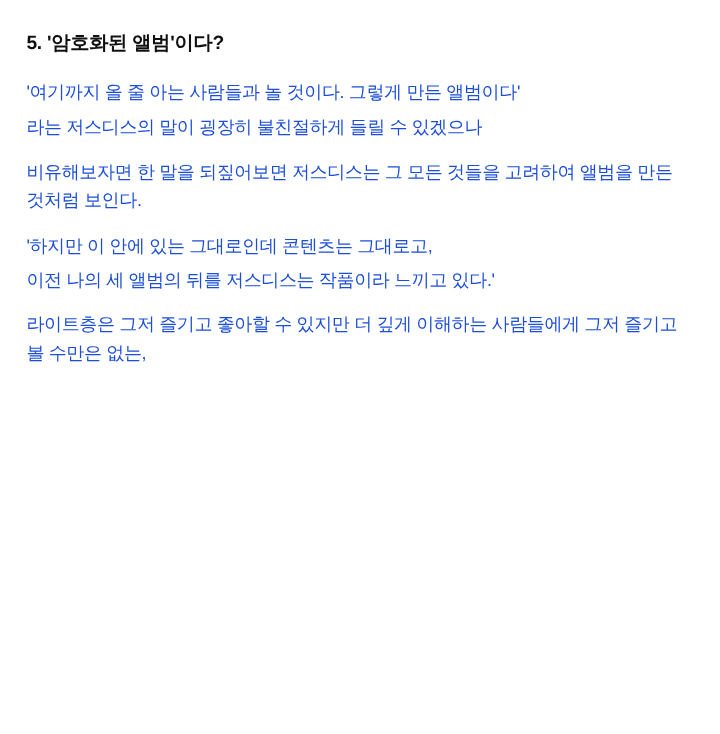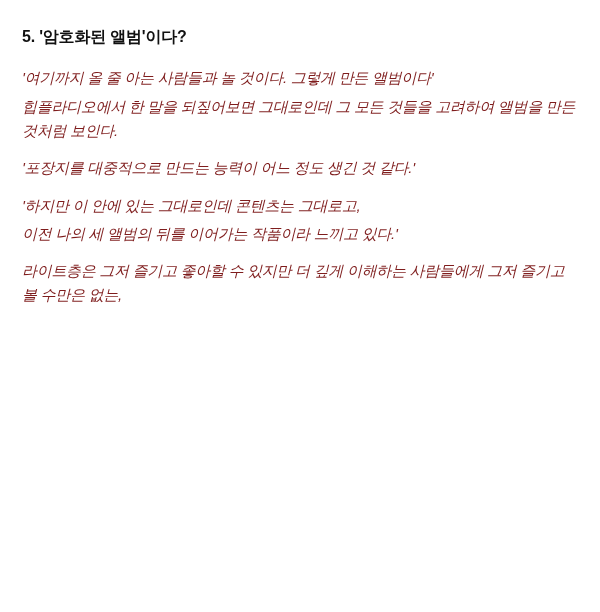--- a/index.html
+++ b/index.html
@@ -25,39 +25,38 @@
     font-size: 16px;
     font-weight: bold;
     line-height: 1.4;
     color: #111111;
     margin: 0 0 18px 0;
     letter-spacing: -0.2px;
   }
   .para {
     font-size: 15px;
     line-height: 1.62;
-    color: #7f1d1d;
+    color: #1d4ed8;
     margin: 0 0 13px 0;
     letter-spacing: -0.3px;
     word-break: keep-all;
-    font-style: italic;
   }
   .para.tight {
     margin-bottom: 4px;
   }
   .para:last-child {
     margin-bottom: 0;
   }
 </style>
 </head>
 <body>
 
 <div class="page">
   <h1 class="doc-heading">5. '암호화된 앨범'이다?</h1>
   <div class="body-text">
     <p class="para tight">'여기까지 올 줄 아는 사람들과 놀 것이다. 그렇게 만든 앨범이다'</p>
-    <p class="para">힙플라디오에서 한 말을 되짚어보면 그대로인데 그 모든 것들을 고려하여 앨범을 만든 것처럼 보인다.</p>
-    <p class="para">'포장지를 대중적으로 만드는 능력이 어느 정도 생긴 것 같다.'</p>
+    <p class="para">라는 저스디스의 말이 굉장히 불친절하게 들릴 수 있겠으나</p>
+    <p class="para">비유해보자면 한 말을 되짚어보면 저스디스는 그 모든 것들을 고려하여 앨범을 만든 것처럼 보인다.</p>
     <p class="para tight">'하지만 이 안에 있는 그대로인데 콘텐츠는 그대로고,</p>
-    <p class="para"> 이전 나의 세 앨범의 뒤를 이어가는 작품이라 느끼고 있다.'</p>
+    <p class="para"> 이전 나의 세 앨범의 뒤를 저스디스는 작품이라 느끼고 있다.'</p>
     <p class="para">라이트층은 그저 즐기고 좋아할 수 있지만 더 깊게 이해하는 사람들에게 그저 즐기고 볼 수만은 없는,</p>
   </div>
 </div>
 
 </body></html>

